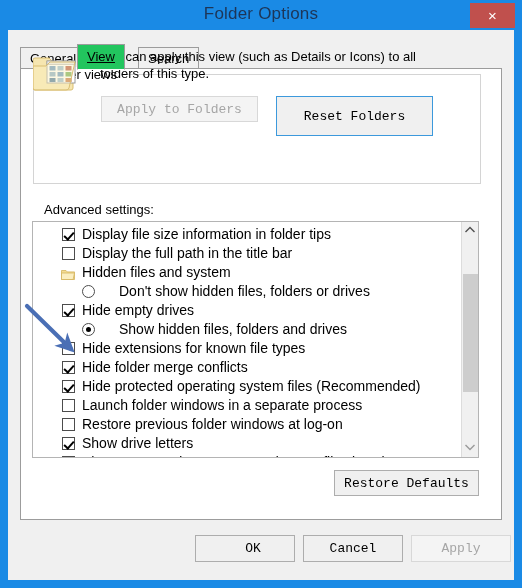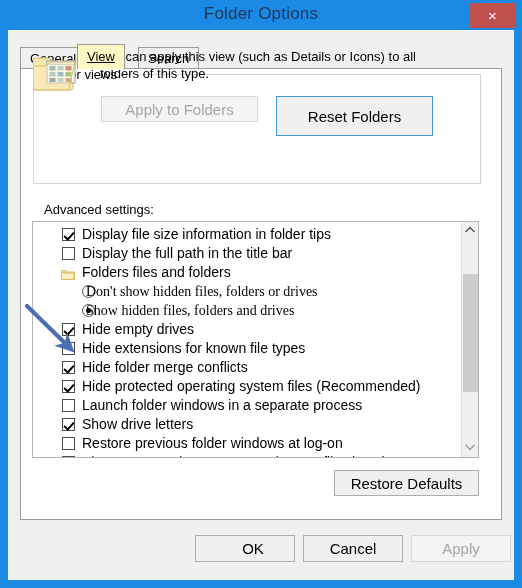--- a/index.html
+++ b/index.html
@@ -91,21 +91,21 @@
     border: 1px solid #9c9c9c;
     border-bottom: none;
     box-sizing: border-box;
     cursor: default;
     white-space: nowrap;
   }
   .tab.selected {
     top: 0;
     height: 26px;
     line-height: 24px;
-    background: #fef9c3;
+    background: #22c55e;
     border-bottom: 1px solid #ffffff;
     z-index: 5;
     text-decoration: underline;
   }
 
   
   #tabpage {
     position: absolute;
     left: 12px;
     top: 38px;
@@ -146,22 +146,22 @@
     position: absolute;
     left: 92px;
     top: 18px;
     width: 340px;
     font-size: 13px;
     color: #000;
     line-height: 17px;
   }
 
   .winbtn {
-    font-family: Liberation Sans, sans-serif;
-    font-size: 15px;
+    font-family: Liberation Mono, monospace;
+    font-size: 13px;
     color: #000;
     background: #f0f0f0;
     border: 1px solid #adadad;
     box-sizing: border-box;
     cursor: pointer;
     padding: 0;
     text-align: center;
   }
   .winbtn.disabled {
     color: #a6a6a6;
@@ -233,21 +233,21 @@
   }
 
   
   .setting-row.level-check .ind  { position:absolute; left: 29px; top: 3px; }
   .setting-row.level-check .row-label { left: 49px; }
   
   .setting-row.level-group .ind  { position:absolute; left: 28px; top: 4px; }
   .setting-row.level-group .row-label { left: 49px; }
   
   .setting-row.level-radio .ind  { position:absolute; left: 49px; top: 3px; }
-  .setting-row.level-radio .row-label { left: 53px; font-family: Liberation Serif, serif; }
+  .setting-row.level-radio .row-label { left: 86px; }
 
   .cb {
     display: block;
     width: 13px;
     height: 13px;
     border: 1px solid #4c4c4c;
     background: #ffffff;
     box-sizing: border-box;
     position: relative;
   }
@@ -445,84 +445,84 @@
 
         <div class="setting-row level-group">
           <span class="ind">
             <span class="mini-folder">
               <svg width="14" height="12" viewBox="0 0 14 12" xmlns="http://www.w3.org/2000/svg">
                 <path d="M0.5 1.5 h4.5 l1.3 1.4 h7.2 v7.6 h-13 z" fill="#f4dc92" stroke="#d4b45e" stroke-width="0.8"></path>
                 <path d="M0.5 4 h13 l-1.4 6.5 h-11.6 z" fill="#fbeec0" stroke="#d4b45e" stroke-width="0.8"></path>
               </svg>
             </span>
           </span>
-          <span class="row-label">Folders files and folders</span>
+          <span class="row-label">Hidden files and system</span>
         </div>
 
         <div class="setting-row level-radio">
           <span class="ind">
               <span class="rb"></span>
             </span>
           <span class="row-label">Don't show hidden files, folders or drives</span>
         </div>
 
+        <div class="setting-row level-check">
+          <span class="ind">
+              <span class="cb checked"></span>
+            </span>
+          <span class="row-label">Hide empty drives</span>
+        </div>
+
         <div class="setting-row level-radio">
           <span class="ind">
               <span class="rb checked"></span>
             </span>
           <span class="row-label">Show hidden files, folders and drives</span>
         </div>
 
         <div class="setting-row level-check">
           <span class="ind">
+              <span class="cb"></span>
+            </span>
+          <span class="row-label">Hide extensions for known file types</span>
+        </div>
+
+        <div class="setting-row level-check">
+          <span class="ind">
               <span class="cb checked"></span>
             </span>
-          <span class="row-label">Hide empty drives</span>
+          <span class="row-label">Hide folder merge conflicts</span>
+        </div>
+
+        <div class="setting-row level-check">
+          <span class="ind">
+              <span class="cb checked"></span>
+            </span>
+          <span class="row-label">Hide protected operating system files (Recommended)</span>
         </div>
 
         <div class="setting-row level-check">
           <span class="ind">
               <span class="cb"></span>
             </span>
-          <span class="row-label">Hide extensions for known file types</span>
+          <span class="row-label">Launch folder windows in a separate process</span>
+        </div>
+
+        <div class="setting-row level-check">
+          <span class="ind">
+              <span class="cb"></span>
+            </span>
+          <span class="row-label">Restore previous folder windows at log-on</span>
         </div>
 
         <div class="setting-row level-check">
           <span class="ind">
               <span class="cb checked"></span>
             </span>
-          <span class="row-label">Hide folder merge conflicts</span>
-        </div>
-
-        <div class="setting-row level-check">
-          <span class="ind">
-              <span class="cb checked"></span>
-            </span>
-          <span class="row-label">Hide protected operating system files (Recommended)</span>
-        </div>
-
-        <div class="setting-row level-check">
-          <span class="ind">
-              <span class="cb"></span>
-            </span>
-          <span class="row-label">Launch folder windows in a separate process</span>
-        </div>
-
-        <div class="setting-row level-check">
-          <span class="ind">
-              <span class="cb checked"></span>
-            </span>
           <span class="row-label">Show drive letters</span>
-        </div>
-
-        <div class="setting-row level-check">
-          <span class="ind">
-              <span class="cb"></span>
-            </span>
-          <span class="row-label">Restore previous folder windows at log-on</span>
         </div>
 
         <div class="setting-row level-check">
           <span class="ind">
               <span class="cb checked"></span>
             </span>
           <span class="row-label">Show encrypted or compressed NTFS files in colour</span>
         </div>
 
       </div>

